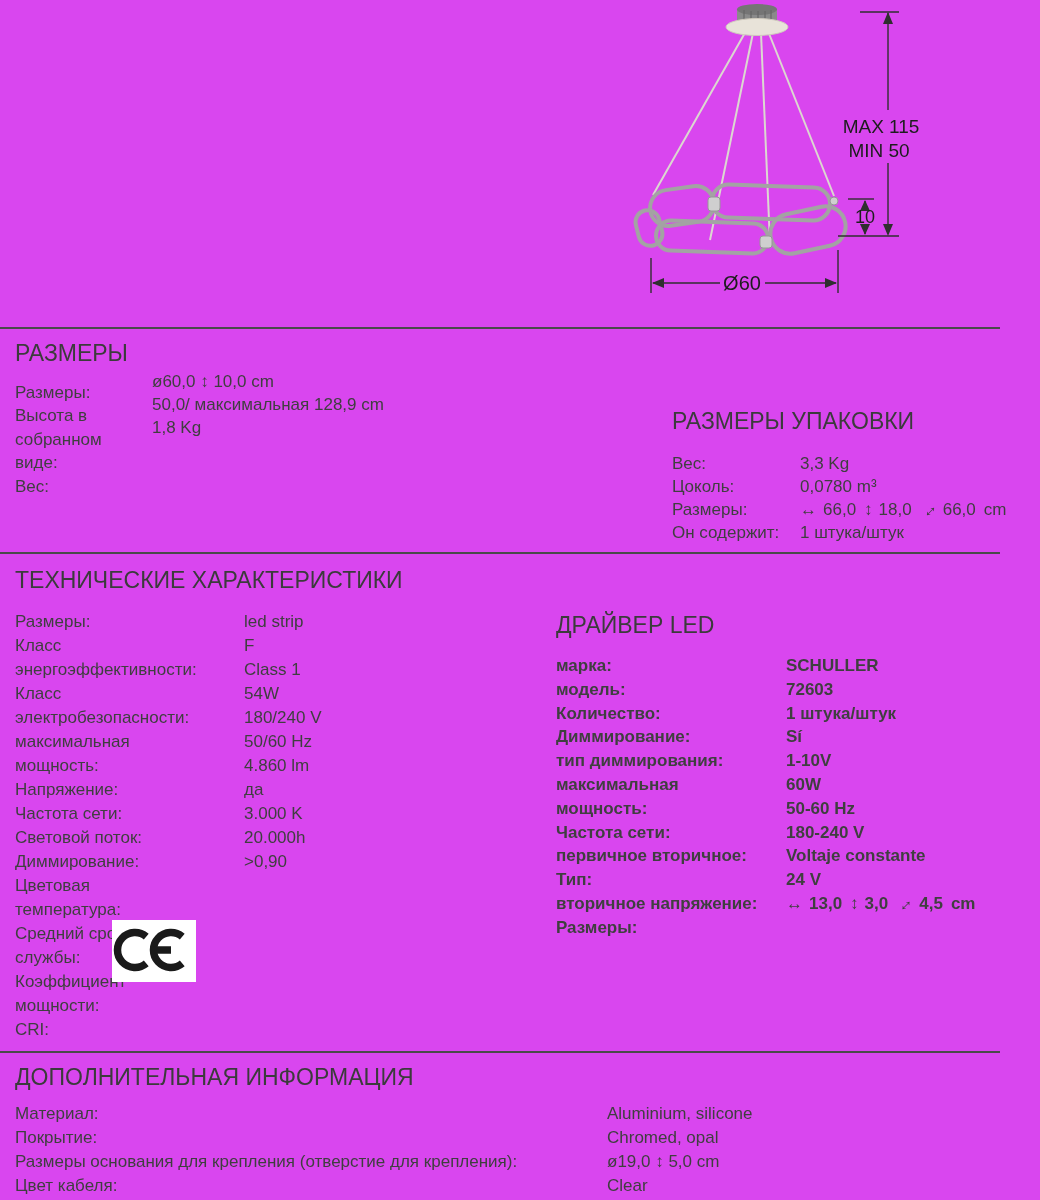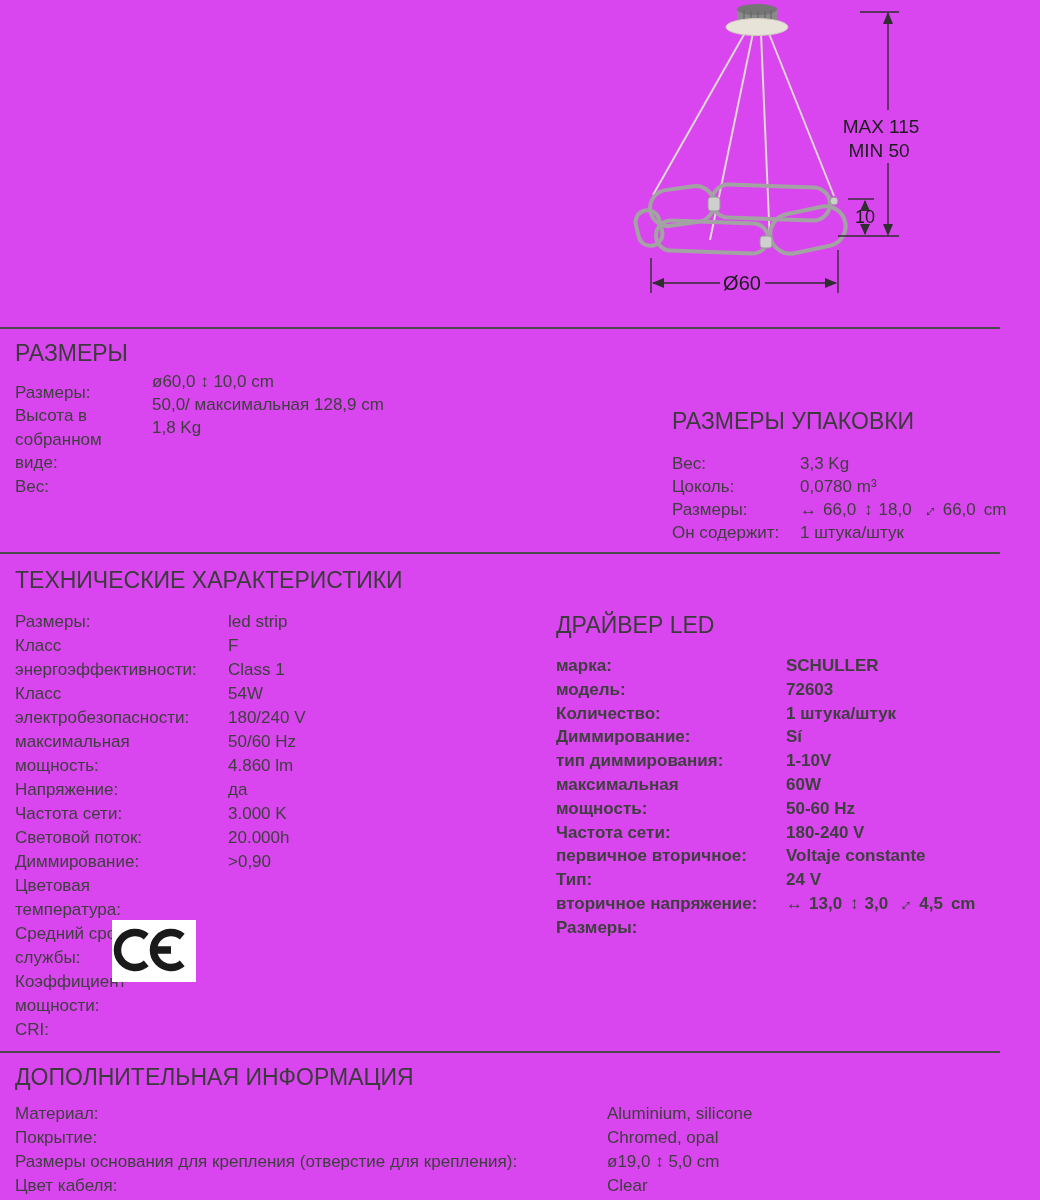--- a/index.html
+++ b/index.html
@@ -143,21 +143,21 @@
       <div class="line">Световой поток:</div>
       <div class="line">Диммирование:</div>
       <div class="line">Цветовая
 температура:</div>
       <div class="line">Средний срок
 службы:</div>
       <div class="line">Коэффициент
 мощности:</div>
       <div class="line">CRI:</div>
     </div>
-  <div class="col lhC" style="left:228px; top:610px; width:300px">
+  <div class="col lhC" style="left:244px; top:610px; width:300px">
       <div class="line">led strip</div>
       <div class="line">F</div>
       <div class="line">Class 1</div>
       <div class="line">54W</div>
       <div class="line">180/240 V</div>
       <div class="line">50/60 Hz</div>
       <div class="line">4.860 lm</div>
       <div class="line">да</div>
       <div class="line">3.000 K</div>
       <div class="line">20.000h</div>

